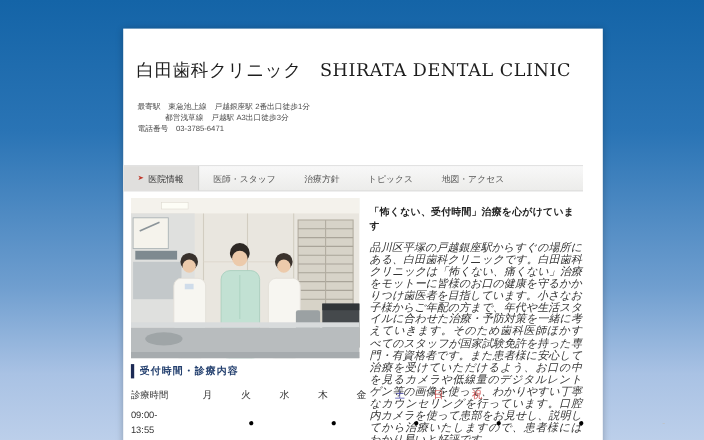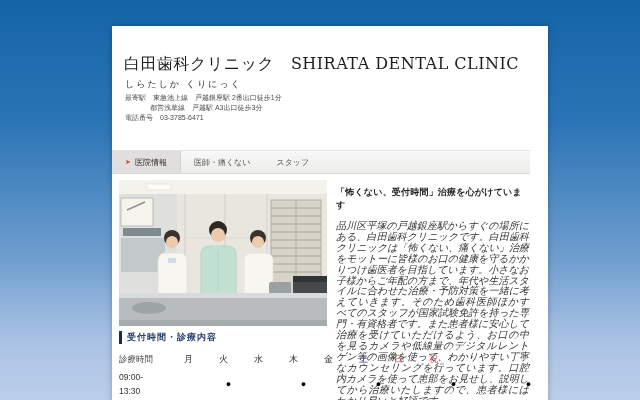--- a/index.html
+++ b/index.html
@@ -60,38 +60,43 @@
   .cell-mark { width:35px; text-align:center; font-size:9px; color:#000; }
   .cell-mark.off { color:#c0c0c0; font-size:8px; }
   .marks-row { margin-top:4px;gap:40px; }
 </style>
 </head>
 <body>
 
 <div class="card">
 
   <div class="clinic-title">白田歯科クリニック　SHIRATA DENTAL CLINIC</div>
-  <div class="clinic-subtitle">しらたしか くりにっく</div>
 
   <div class="address">
     <div class="line1">最寄駅　東急池上線　戸越銀座駅 2番出口徒歩1分</div>
     <div class="line2">都営浅草線　戸越駅 A3出口徒歩3分</div>
     <div class="line3">電話番号　03-3785-6471</div>
   </div>
 
   <div class="nav">
     <div class="nav-tab active">
       <span class="nav-arrow-icon">➤</span>
       <span>医院情報</span>
     </div>
     <div class="nav-tab">
-      <span>医師・痛くない</span>
+      <span>医師・スタッフ</span>
     </div>
     <div class="nav-tab">
-      <span>スタッフ</span>
+      <span>治療方針</span>
+    </div>
+    <div class="nav-tab">
+      <span>トピックス</span>
+    </div>
+    <div class="nav-tab">
+      <span>地図・アクセス</span>
     </div>
   </div>
 
   <div class="photo-wrap">
     <svg width="208" height="146" viewBox="0 0 208 146" xmlns="http://www.w3.org/2000/svg">
 
       <rect x="0" y="0" width="208" height="146" fill="#e9e6df"></rect>
       <rect x="0" y="0" width="208" height="14" fill="#f4f2ec"></rect>
       <rect x="28" y="4" width="24" height="6" fill="#fdfdf6" stroke="#ddd9cf" stroke-width="0.5"></rect>
 
@@ -161,21 +166,21 @@
       <span class="cell-day">水</span>
       <span class="cell-day">木</span>
       <span class="cell-day">金</span>
       <span class="cell-day sat">土</span>
       <span class="cell-day sun">日</span>
       <span class="cell-day sun">祝</span>
     </div>
     <div class="h-row marks-row">
       <span class="time-block">
         <span style="display:block">09:00-</span>
-        <span style="display:block">13:30</span>
+        <span style="display:block">13:55</span>
       </span>
       <span class="cell-mark">●</span>
       <span class="cell-mark">●</span>
       <span class="cell-mark">●</span>
       <span class="cell-mark">●</span>
       <span class="cell-mark">●</span>
       <span class="cell-mark off">-</span>
       <span class="cell-mark off">-</span>
       <span class="cell-mark off">-</span>
     </div>

